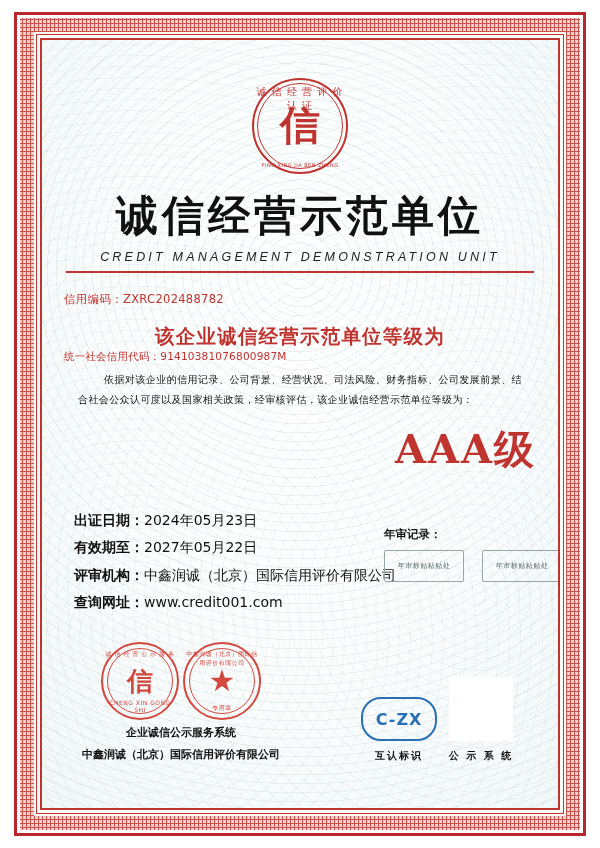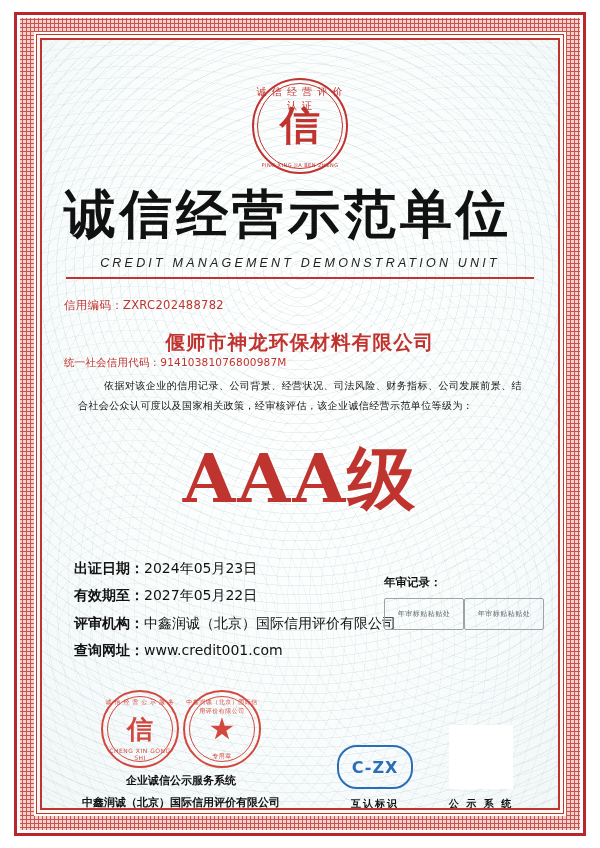--- a/index.html
+++ b/index.html
@@ -122,23 +122,23 @@
     text-align: center;
     color: #c0342f;
     font-size: 10px;
     letter-spacing: 1px;
   }
   .emblem .arc-top { top: 7px; }
   .emblem .arc-bottom { bottom: 6px; font-size: 5px; letter-spacing: 0.5px; }
 
   
   .title-cn {
-    margin-top: 6px;
-    text-align: left;
-    font-size: 52px;
+    margin-top: 14px;
+    text-align: center;
+    font-size: 42px;
     letter-spacing: 4px;
     font-weight: bold;
     color: #111;
     font-family: "DejaVu Sans", "Liberation Sans", sans-serif;
   }
   .title-en {
     margin-top: 6px;
     text-align: center;
     font-size: 12.5px;
     letter-spacing: 3.2px;
@@ -176,23 +176,23 @@
   .body-text {
     margin: 6px 14px 0 14px;
     font-size: 10px;
     line-height: 2.0;
     color: #111;
     text-align: justify;
     text-indent: 26px;
     letter-spacing: 0.4px;
   }
   .grade {
-    margin-top: 18px;
-    text-align: center;
-    font-size: 68px;
+    margin-top: 12px;
+    text-align: right;
+    font-size: 40px;
     font-weight: bold;
     color: #c0342f;
     letter-spacing: 2px;
     font-family: "DejaVu Serif", "Liberation Serif", serif;
   }
 
   
   .info-area {
     margin-top: 30px;
     display: flex;
@@ -215,20 +215,21 @@
     padding-left: 10px;
   }
   .review-title {
     font-size: 11.5px;
     font-weight: bold;
     color: #111;
     margin-bottom: 8px;
   }
   .stamp-boxes {
     display: flex;
+    gap: 18px;
   }
   .stamp-box {
     width: 78px;
     height: 30px;
     border: 1px solid #9aa6a6;
     border-radius: 2px;
     font-size: 7px;
     color: #5c6b6b;
     display: flex;
     align-items: center;
@@ -299,21 +300,20 @@
   .round-seal .arc.bot { bottom: 5px; }
   .seal-caption {
     margin-top: 4px;
     font-size: 11px;
     color: #111;
     font-weight: bold;
     line-height: 1.6;
   }
   .right-col {
     display: flex;
-    gap: 24px;
     align-items: flex-end;
     padding-right: 8px;
   }
   .mark-col {
     text-align: center;
     width: 82px;
   }
   .cezx {
     width: 72px;
     height: 40px;
@@ -370,21 +370,21 @@
       </div>
 
       <div class="title-cn">诚信经营示范单位</div>
       <div class="title-en">CREDIT MANAGEMENT DEMONSTRATION UNIT</div>
       <div class="rule"></div>
 
       <div class="cert-no">
         <span>信用编码：</span><span>ZXRC202488782</span>
       </div>
 
-      <div class="company">偃师市神龙环保材料有限公司</div>
+      <div class="company">该企业诚信经营示范单位等级为</div>
       <div class="usci">
         <span>统一社会信用代码：</span><span>91410381076800987M</span>
       </div>
 
       <div class="body-text">依据对该企业的信用记录、公司背景、经营状况、司法风险、财务指标、公司发展前景、结合社会公众认可度以及国家相关政策，经审核评估，该企业诚信经营示范单位等级为：</div>
 
       <div class="grade">AAA级</div>
 
       <div class="info-area">
         <div class="info-left">

